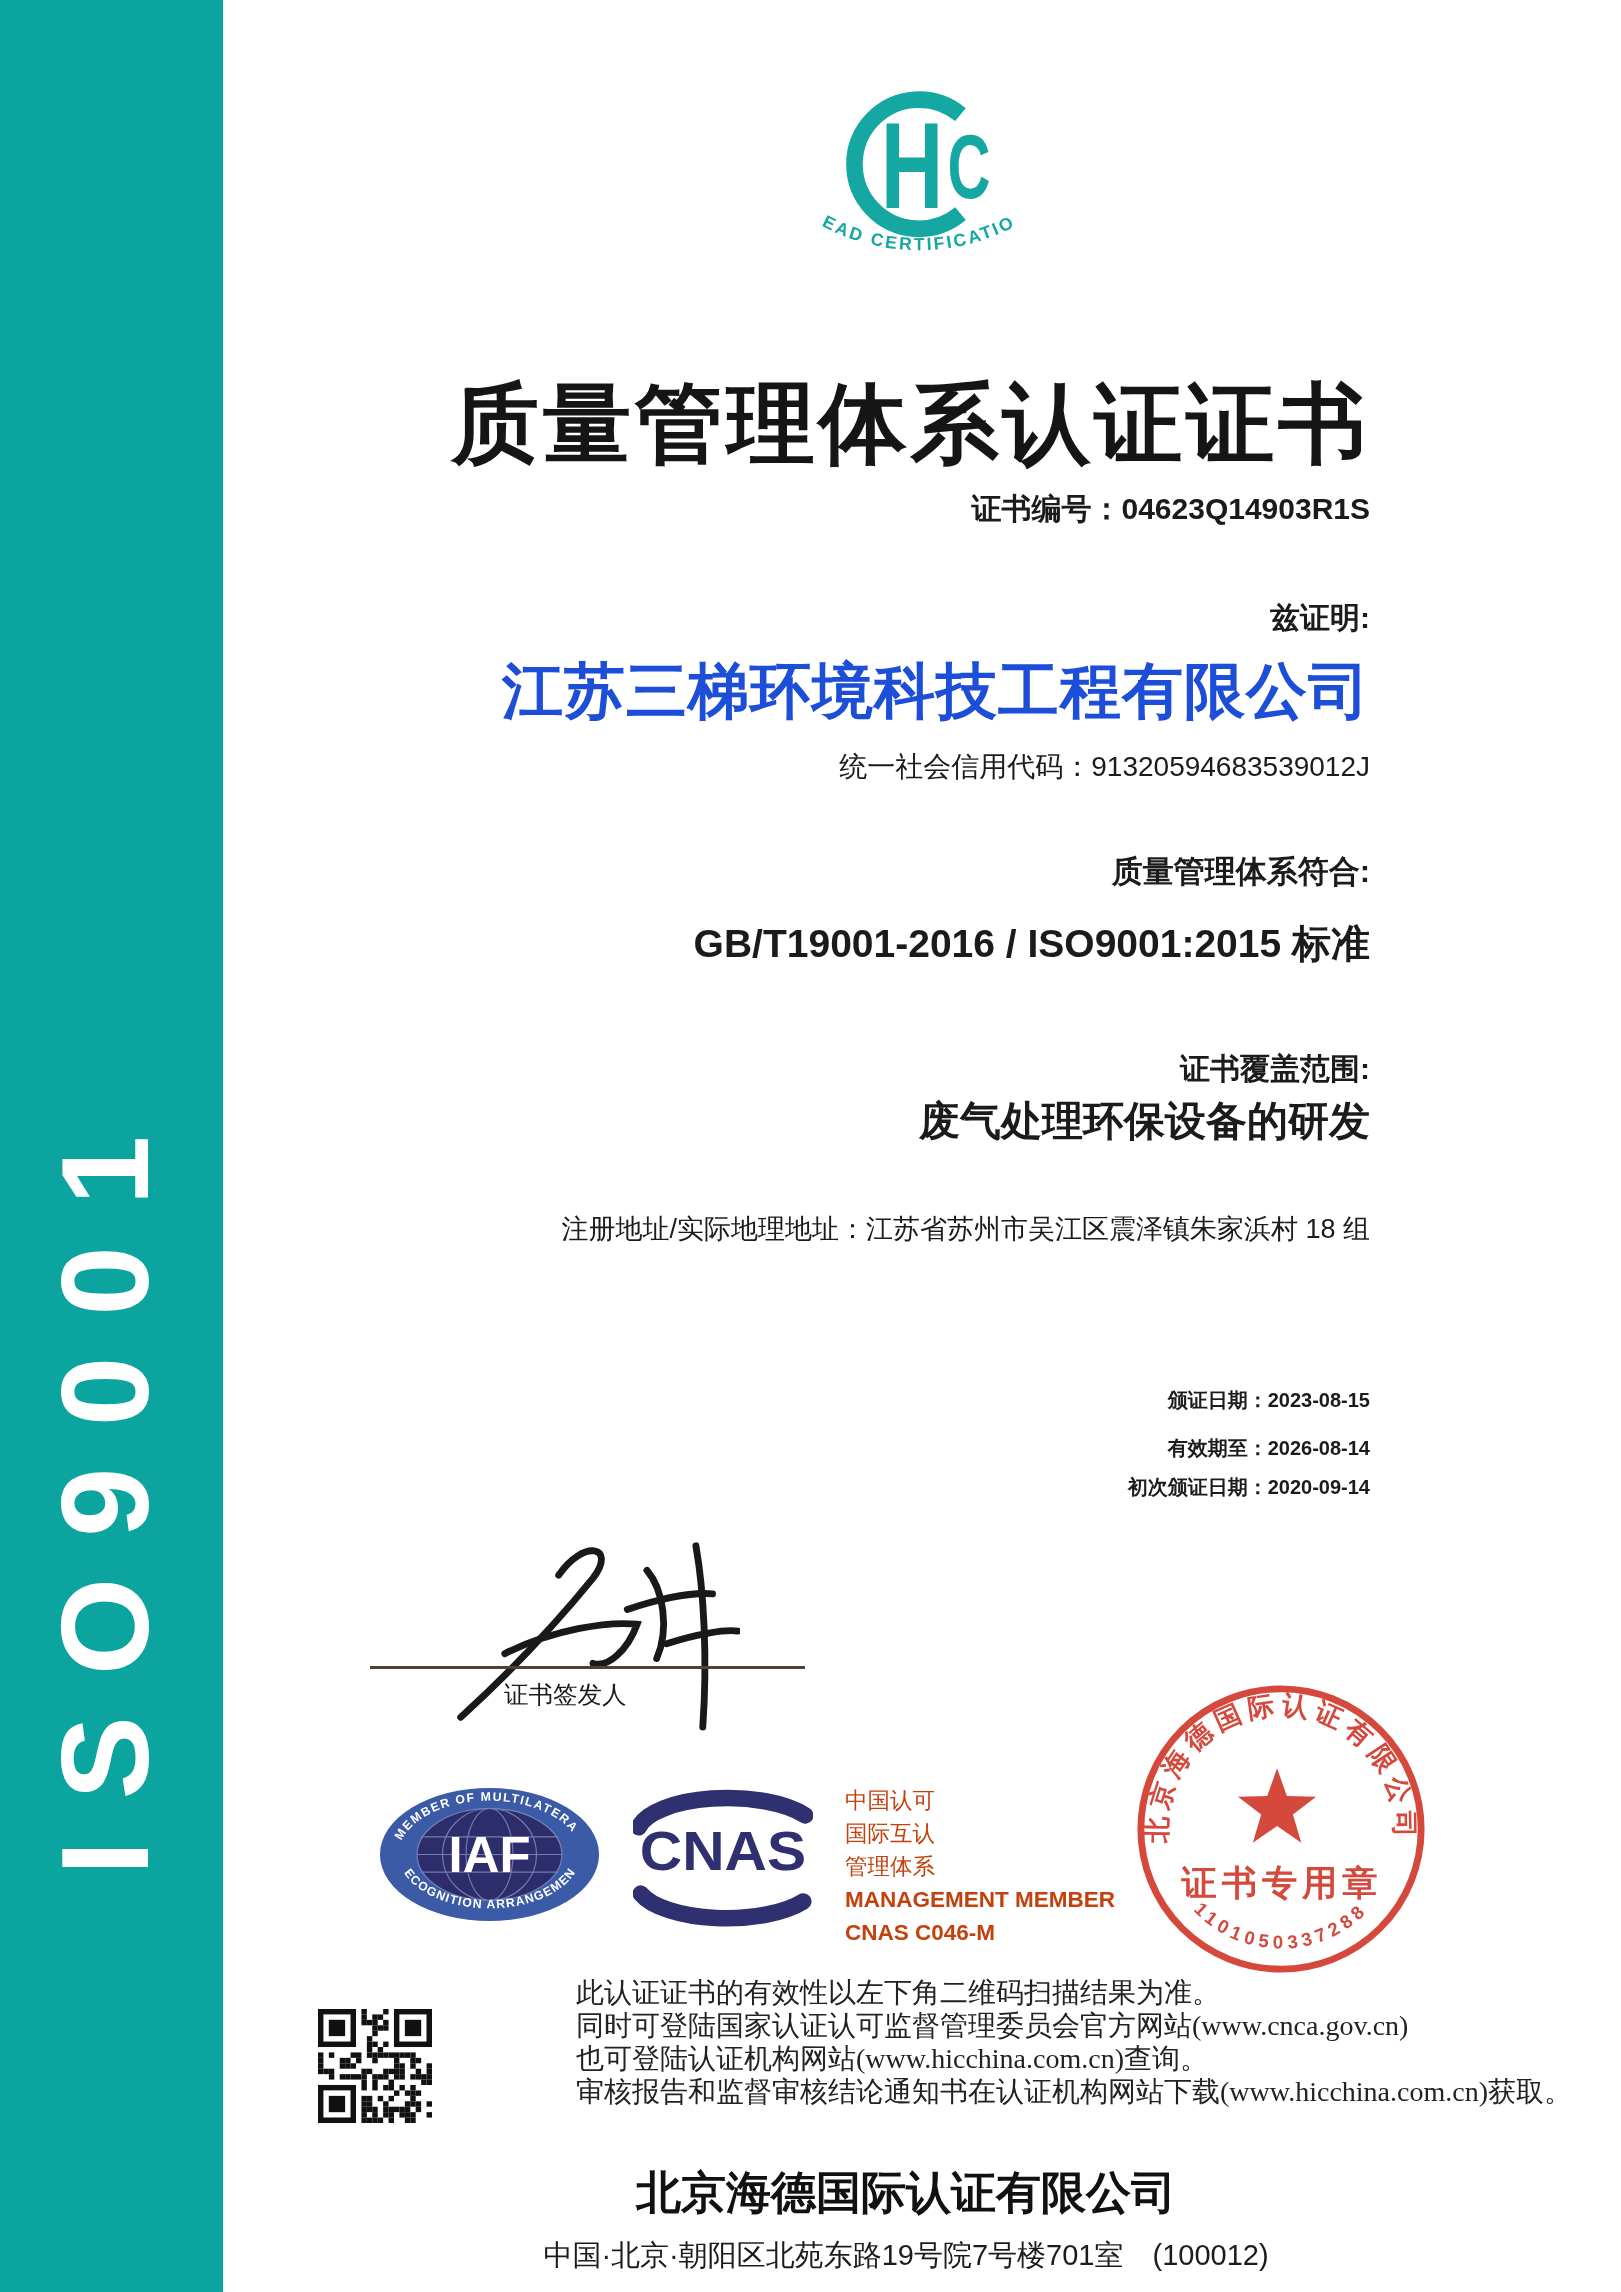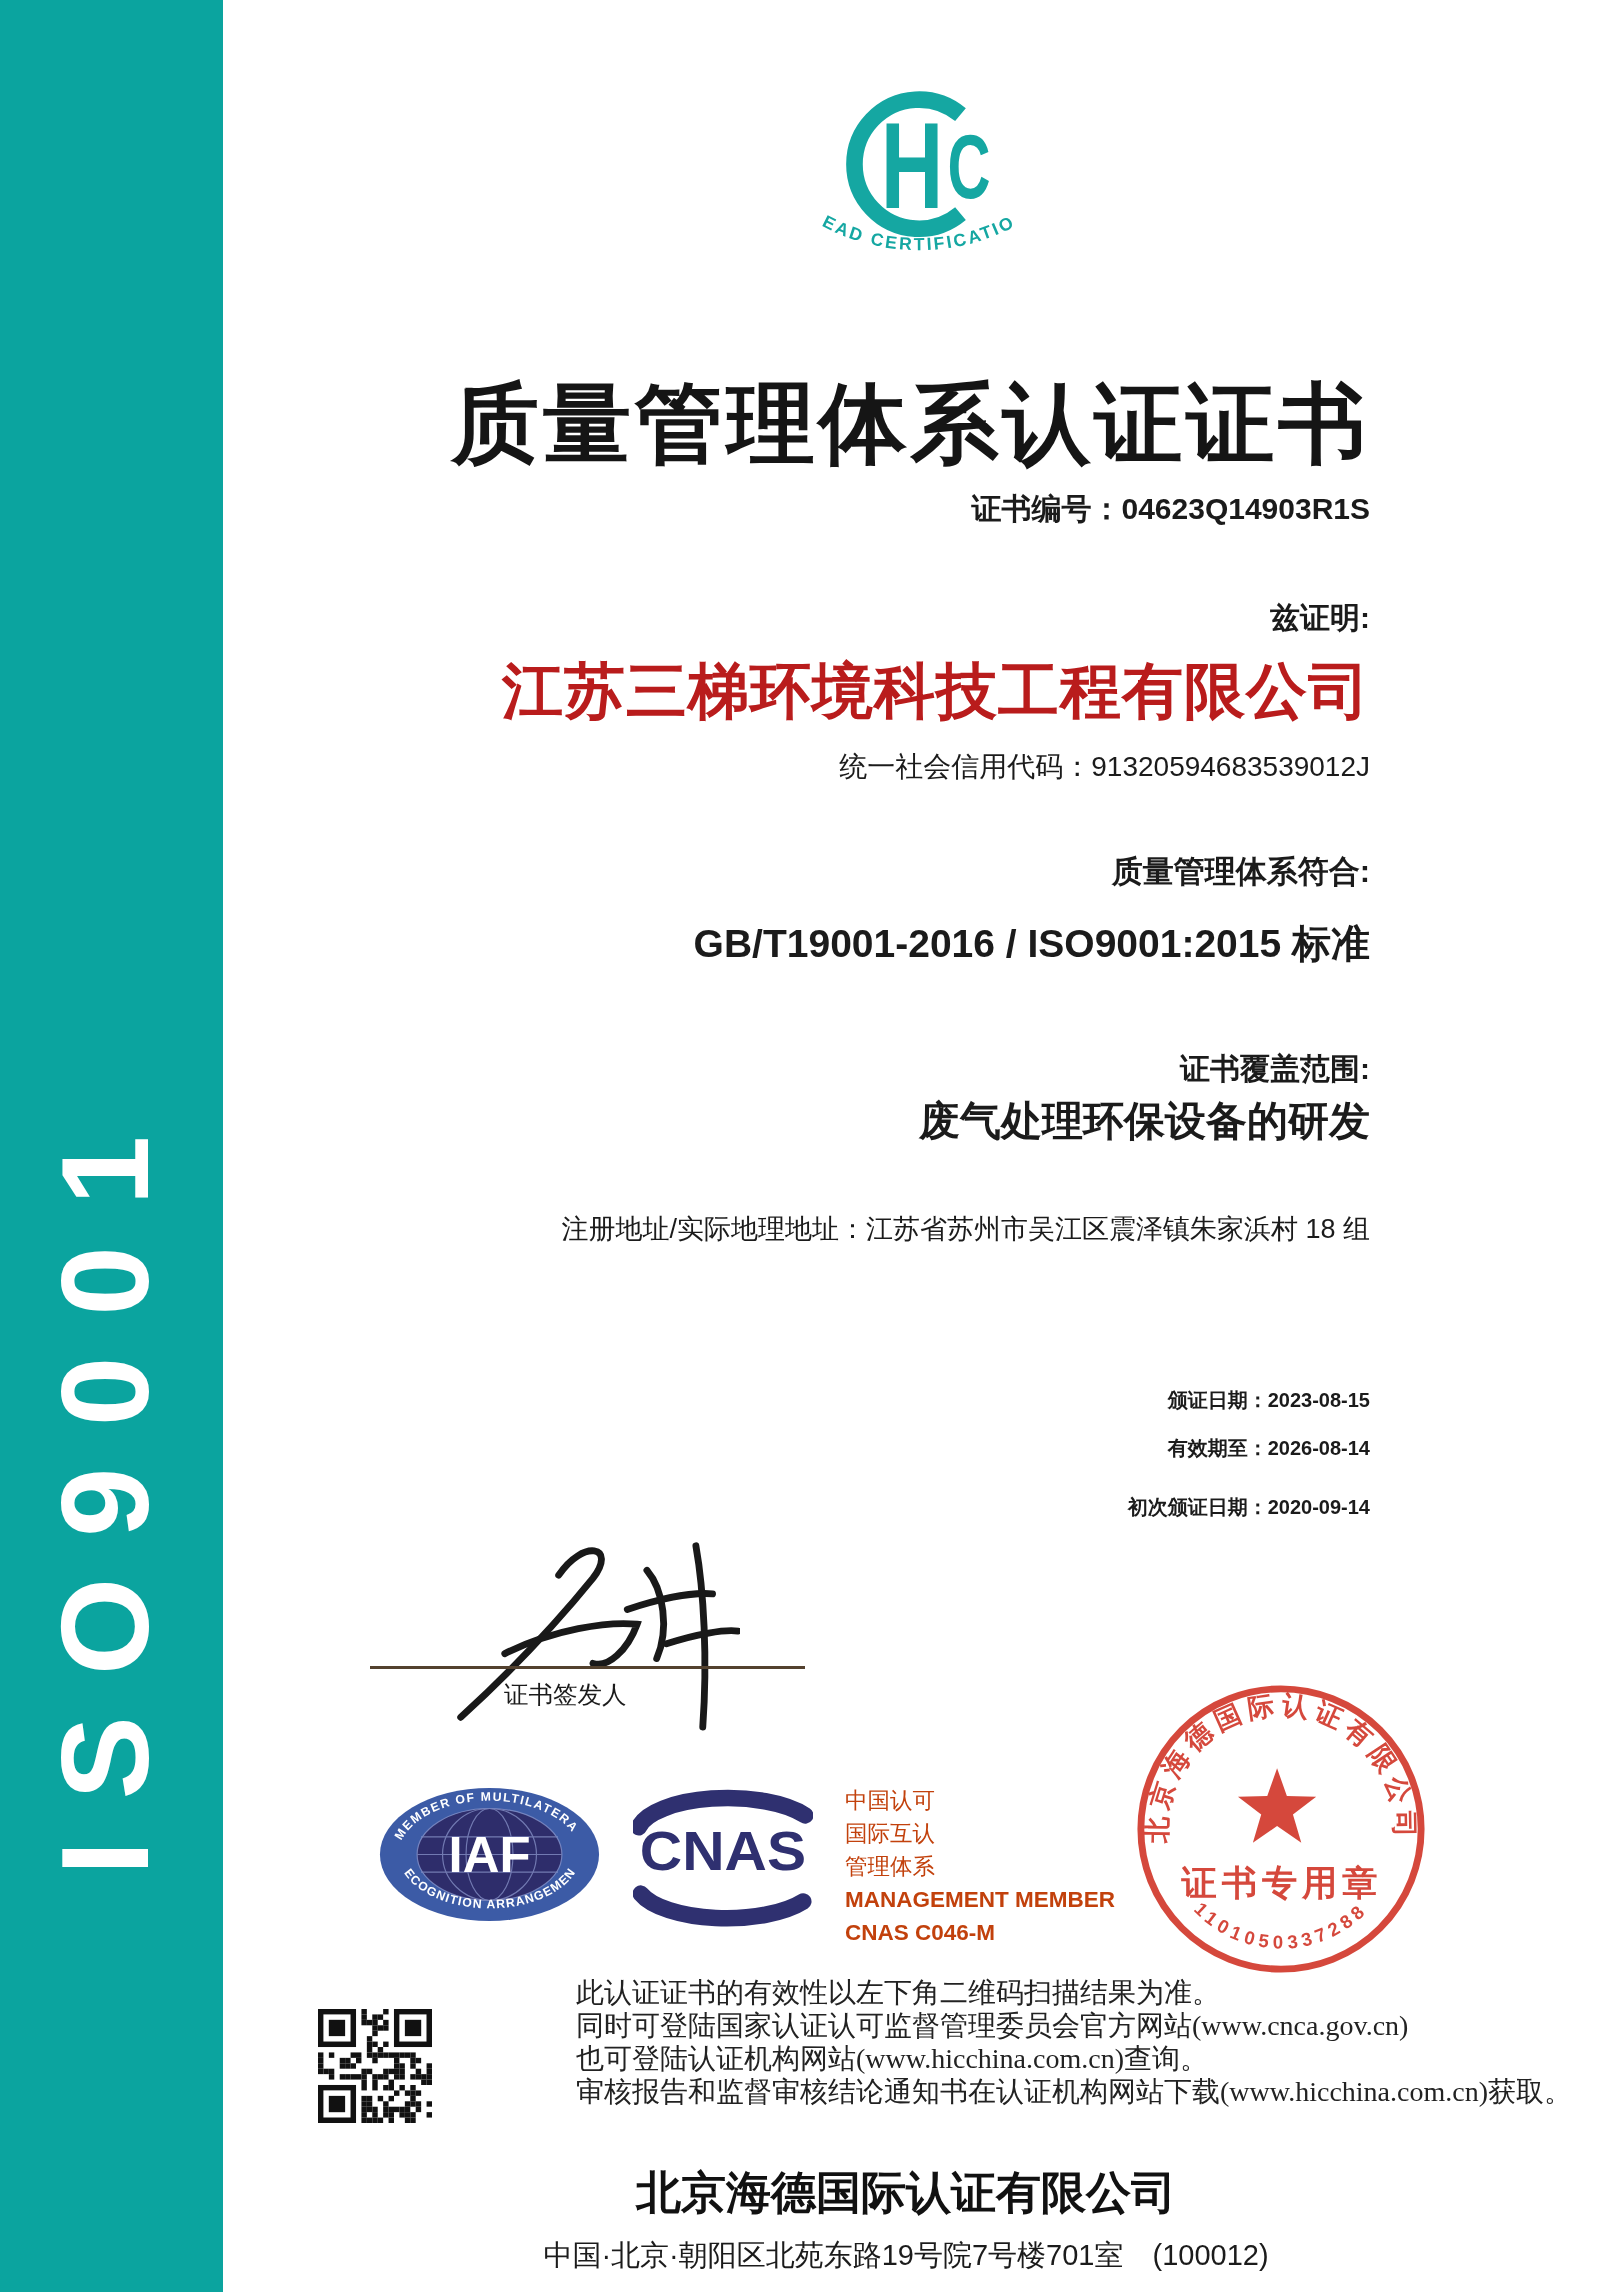--- a/index.html
+++ b/index.html
@@ -10,29 +10,29 @@
   #sideband{left:0;top:0;width:223px;height:2293px;background:#0ba49f;}
   #side-vtext{left:104px;top:1485px;transform:translate(-50%,-50%) rotate(-90deg);
       transform-origin:center;color:#fff;font-size:125px;font-weight:900;letter-spacing:41px;
       white-space:nowrap;line-height:1;}
   
   .r{right:251px;text-align:right;white-space:nowrap;}
   .b{font-weight:bold;}
   #title{top:317px;font-size:88px;font-weight:900;letter-spacing:3.9px;line-height:1.1;color:#151515;}
   #certno{top:489px;font-size:30px;}
   #certify{top:598px;font-size:30px;}
-  #company{top:651px;font-size:61px;font-weight:900;letter-spacing:1px;color:#b91c1c;}
+  #company{top:651px;font-size:61px;font-weight:900;letter-spacing:1px;color:#1d4ed8;}
   #creditcode{top:748px;font-size:28px;}
   #std-head{top:851px;font-size:31px;}
   #std-val{top:917px;font-size:39px;font-weight:800;}
   #scope-head{top:1049px;font-size:30px;}
   #scope-val{top:1094px;font-size:41px;font-weight:800;}
   #addr{top:1211px;font-size:27px;}
   .dateline{font-size:20px;font-weight:bold;}
-  #date1{top:1387px;} #date2{top:1435px;} #date3{top:1474px;margin-top:20px;}
+  #date1{top:1387px;} #date2{top:1435px;} #date3{top:1474px;}
   
   #sigline{left:370px;top:1666px;width:435px;height:2.9px;background:#53412e;}
   #signer{left:504px;top:1678px;font-size:24.5px;}
   
   #accr{left:845px;top:1784px;line-height:33px;font-size:22.5px;color:#c2410c;}
   #accr .en{font-weight:bold;font-size:22.5px;}
   
   #notes{left:576px;top:1976px;font-family:"Liberation Serif",serif;font-size:28px;
          line-height:33px;color:#222;white-space:nowrap;}
   

